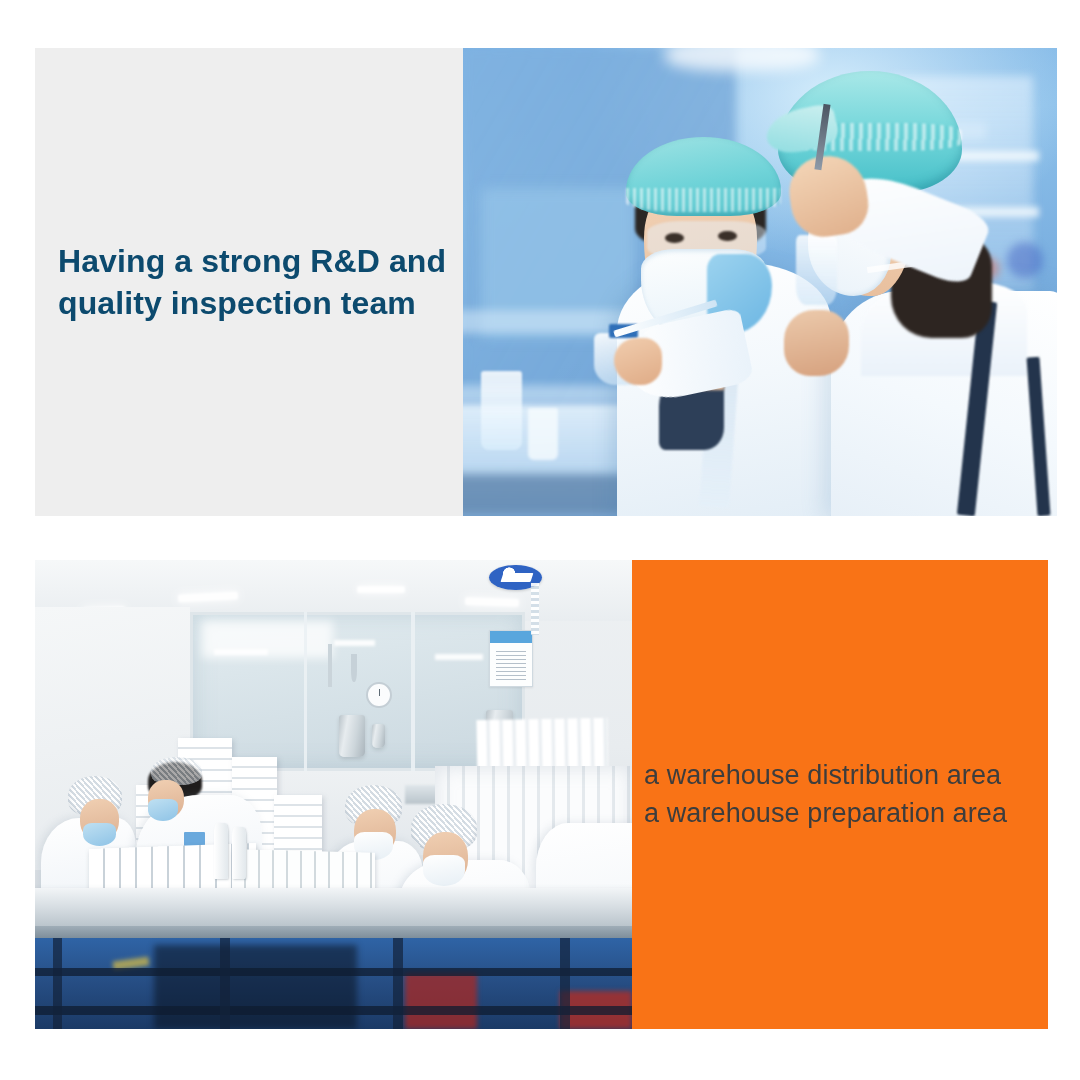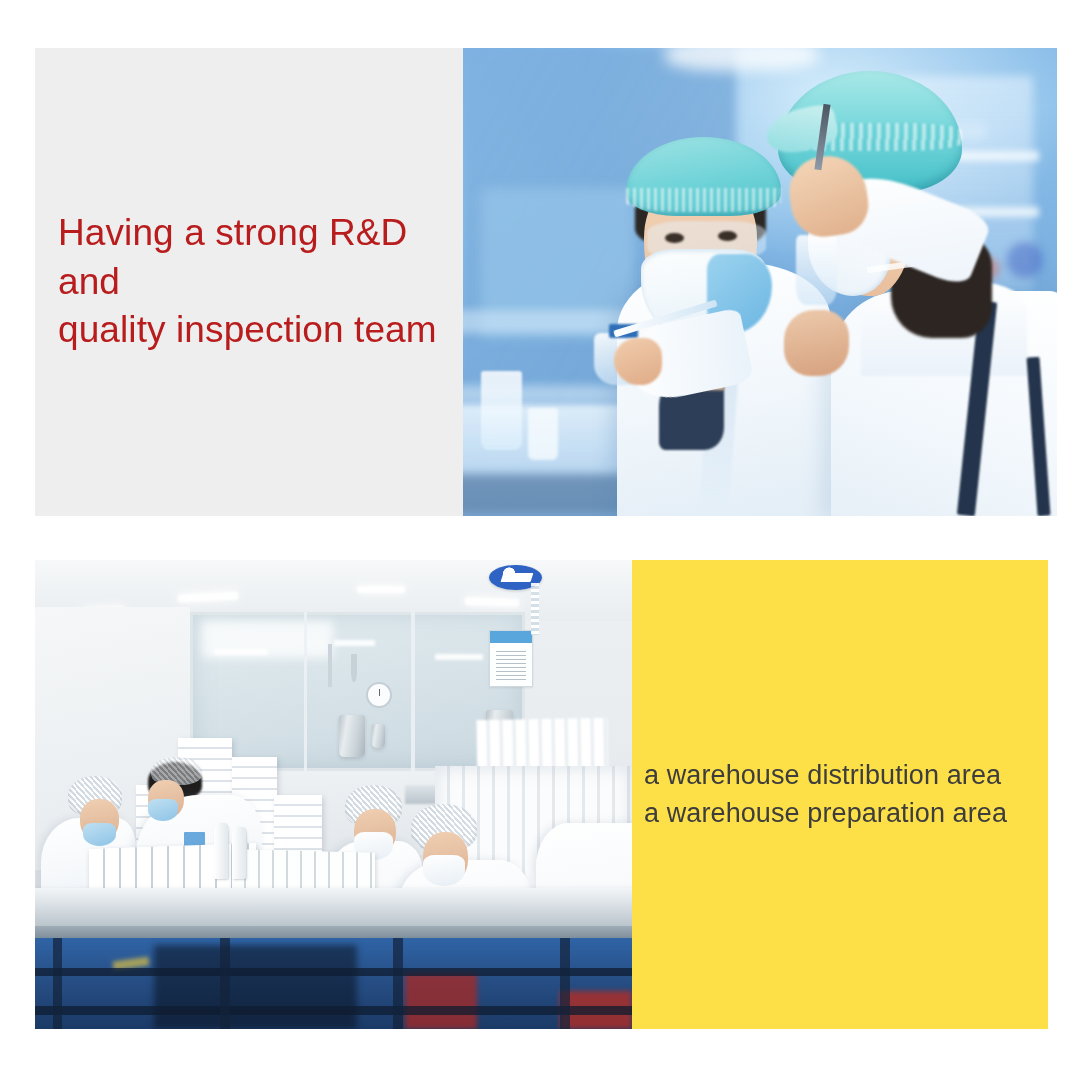--- a/index.html
+++ b/index.html
@@ -35,24 +35,24 @@
   .panel-text-left {
     width: 428px;
     background: #eeeeee;
     display: flex;
     align-items: center;
     box-sizing: border-box;
     padding-left: 23px;
     padding-right: 10px;
   }
   .caption {
-    color: #b91c1c;
-    font-size: 37px;
+    color: #0c4a6e;
+    font-size: 32px;
     line-height: 1.32;
-    font-weight: 400;
+    font-weight: 700;
     letter-spacing: 0.1px;
     white-space: pre-line;
   }
   .photo-one {
     flex: 1 1 auto;
     position: relative;
     overflow: hidden;
     background: #7fb4e6;
   }
 
@@ -67,21 +67,21 @@
     align-items: stretch;
   }
   .photo-two {
     width: 597px;
     position: relative;
     overflow: hidden;
     background: #cfd6de;
   }
   .panel-text-right {
     flex: 1 1 auto;
-    background: #fde047;
+    background: #f97316;
     display: flex;
     align-items: center;
     box-sizing: border-box;
     padding-left: 12px;
     padding-right: 8px;
   }
   .caption-right {
     color: #3d3d3d;
     font-size: 27px;
     line-height: 1.38;

